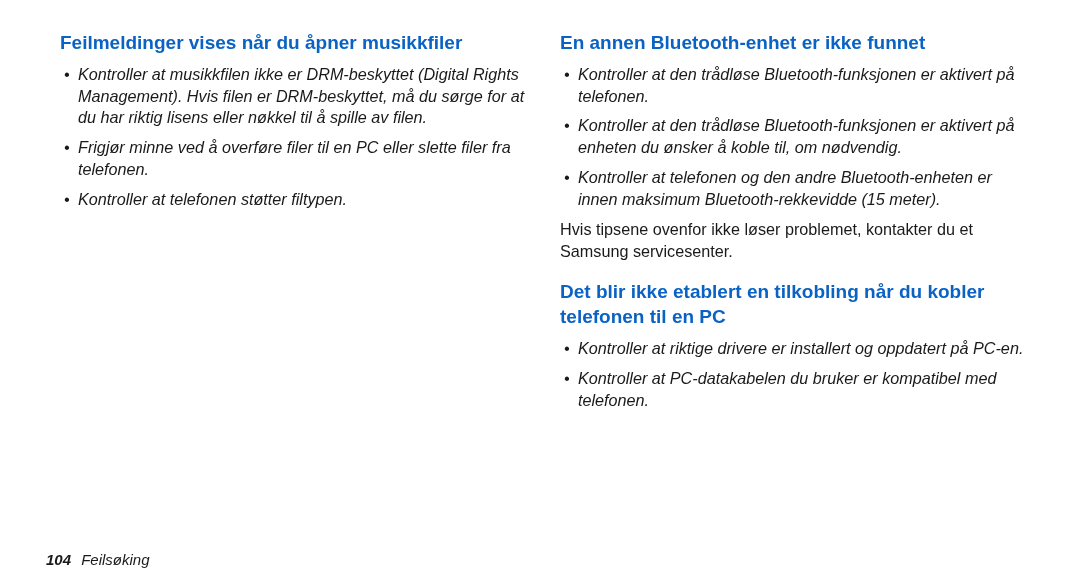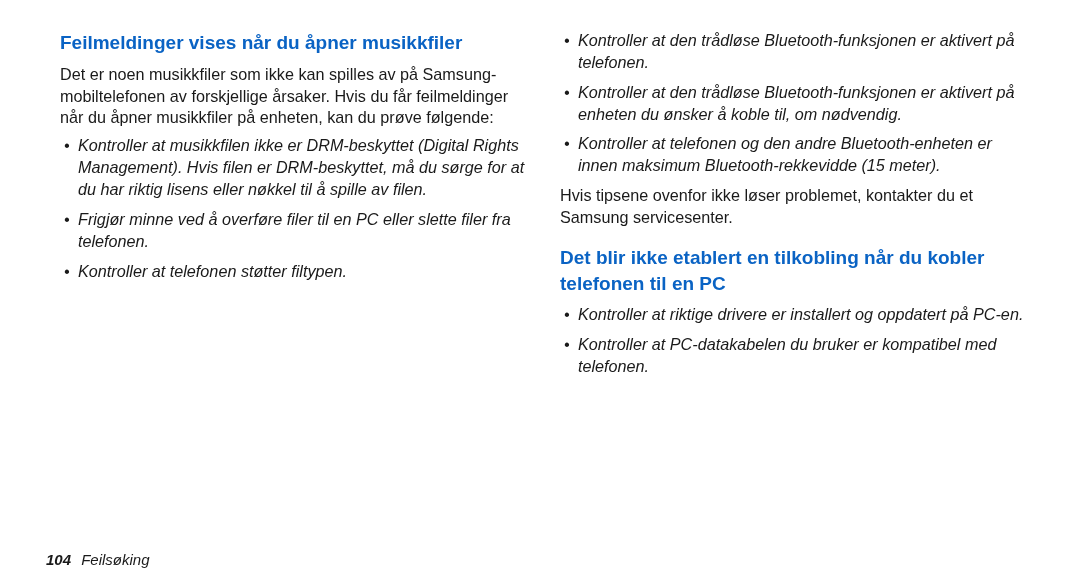--- a/index.html
+++ b/index.html
@@ -71,29 +71,29 @@
   .col-right .section-heading.second {
     margin-top: 16px;
   }
 </style>
 </head>
 <body>
 
 <div class="columns">
   <div class="col col-left">
     <h2 class="section-heading">Feilmeldinger vises når du åpner musikkfiler</h2>
-    <p class="body-text">Det er noen musikkfiler som ikke kan spilles av på Samsung-mobiltelefonen av forskjellige årsaker. Hvis du får feilmeldinger når du åpner musikkfiler på enheten, kan du prøve følgende:</p>
     <ul>
       <li>Kontroller at musikkfilen ikke er DRM-beskyttet (Digital Rights Management). Hvis filen er DRM-beskyttet, må du sørge for at du har riktig lisens eller nøkkel til å spille av filen.</li>
       <li>Frigjør minne ved å overføre filer til en PC eller slette filer fra telefonen.</li>
       <li>Kontroller at telefonen støtter filtypen.</li>
     </ul>
   </div>
 
   <div class="col col-right">
+    <h2 class="section-heading">En annen Bluetooth-enhet er ikke funnet</h2>
     <ul>
       <li>Kontroller at den trådløse Bluetooth-funksjonen er aktivert på telefonen.</li>
       <li>Kontroller at den trådløse Bluetooth-funksjonen er aktivert på enheten du ønsker å koble til, om nødvendig.</li>
       <li>Kontroller at telefonen og den andre Bluetooth-enheten er innen maksimum Bluetooth-rekkevidde (15 meter).</li>
     </ul>
     <p class="body-text">Hvis tipsene ovenfor ikke løser problemet, kontakter du et Samsung servicesenter.</p>
 
     <h2 class="section-heading second">Det blir ikke etablert en tilkobling når du kobler telefonen til en PC</h2>
     <ul>
       <li>Kontroller at riktige drivere er installert og oppdatert på PC-en.</li>

